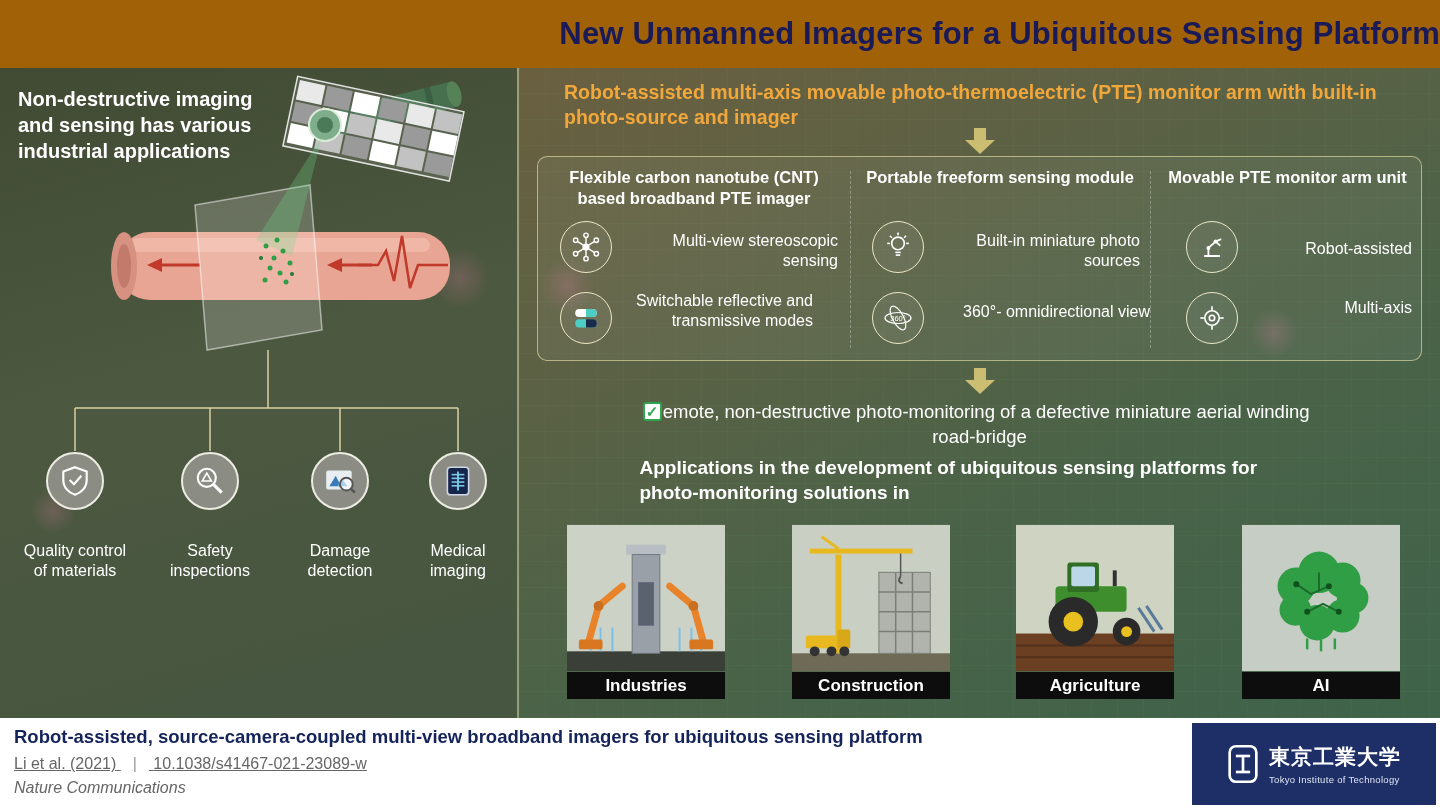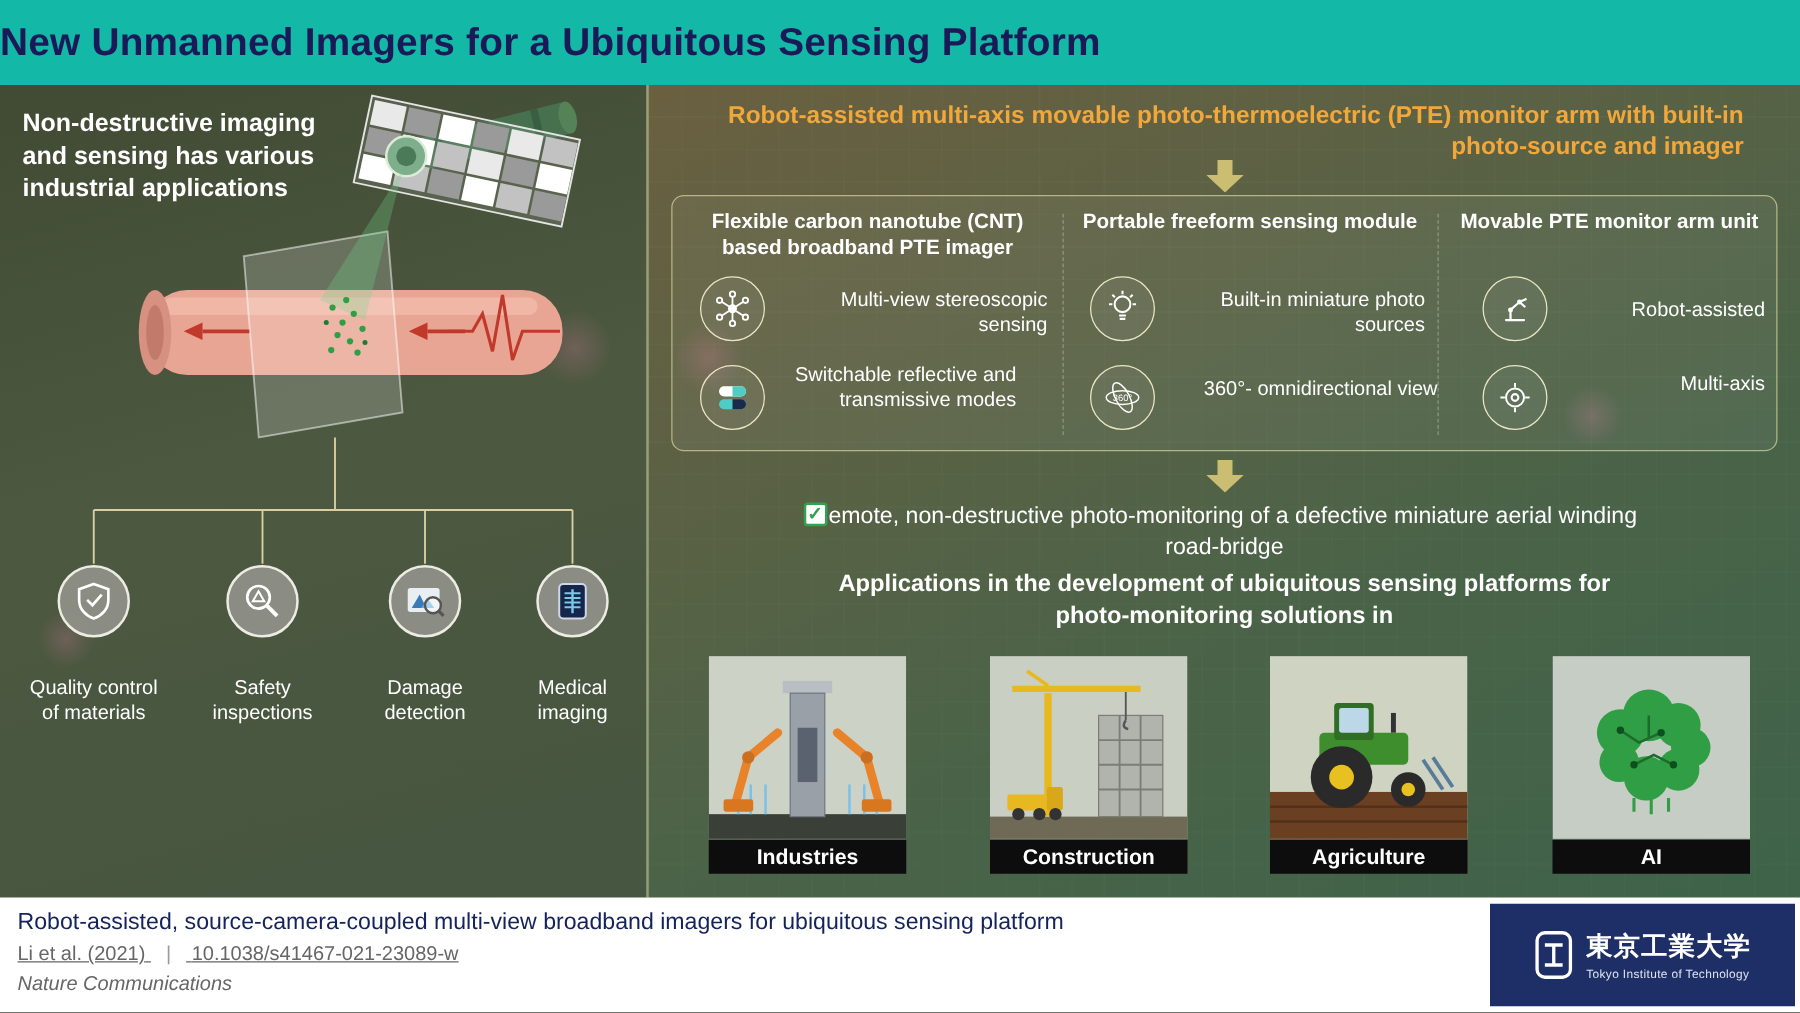--- a/index.html
+++ b/index.html
@@ -1,21 +1,21 @@
 <!DOCTYPE html>
 <html><head>
 <meta charset="utf-8">
 <style>
   * { margin:0; padding:0; box-sizing:border-box; }
   body { font-family:"Liberation Sans", sans-serif; background:#222; }
   #canvas { position:relative; width:1440px; height:810px; overflow:hidden; background:#4a5540; }
 
   
-  .header { position:absolute; left:0; top:0; width:1440px; height:68px; background:#14b8a6;
-            display:flex; align-items:center; justify-content:flex-start; }
+  .header { position:absolute; left:0; top:0; width:1440px; height:68px; background:#a16207;
+            display:flex; align-items:center; justify-content:flex-end; }
   .header h1 { font-size:31px; font-weight:bold; color:#191a57; letter-spacing:0.2px; }
 
   
   .left-panel { position:absolute; left:0; top:68px; width:517px; height:650px;
     background:linear-gradient(165deg,#414b34 0%,#4d5840 45%,#465640 100%);padding-left:27px; }
   .right-panel { position:absolute; left:517px; top:68px; width:923px; height:650px;
     border-left:2px solid rgba(216,208,160,0.55);
     background:
       repeating-linear-gradient(0deg, rgba(140,220,140,0.035) 0 1px, transparent 1px 26px),
       repeating-linear-gradient(90deg, rgba(140,220,140,0.035) 0 1px, transparent 1px 26px),
@@ -34,21 +34,21 @@
   .app-label { position:absolute; top:445px; color:#ffffff; font-size:16px;
     line-height:1.25; text-align:center;margin-top:28px; }
 
   .demand-box { position:absolute; left:10px; top:520px; width:497px; height:124px;
     border:2px solid #d3d3ae; border-radius:6px; background:rgba(255,255,255,0.07);
     display:flex; align-items:center; justify-content:center; padding:8px 24px; }
   .demand-box p { color:#ffffff; font-size:19px; font-weight:bold; text-align:center; line-height:1.35; }
 
   
   .headline { position:absolute; left:0; top:12px; width:100%; padding:0 45px;
-    color:#f2a73b; font-size:19.5px; font-weight:bold; text-align:right; line-height:1.3; }
+    color:#f2a73b; font-size:19.5px; font-weight:bold; text-align:left; line-height:1.3; }
   .down-arrow { position:absolute; width:30px; height:26px; }
 
   .feature-box { position:absolute; left:18px; top:88px; width:885px; height:205px;
     border:1.5px solid rgba(228,222,165,0.65); border-radius:10px;
     background:rgba(255,255,255,0.05); }
   .col-sep { position:absolute; top:14px; height:177px; width:0;
     border-left:1px dashed rgba(255,255,255,0.30); }
   .col-title { position:absolute; top:10px; color:#ffffff; font-size:16.5px;
     font-weight:bold; text-align:center; line-height:1.3; }
   .icircle { position:absolute; width:52px; height:52px; border-radius:50%;
@@ -56,30 +56,30 @@
     display:flex; align-items:center; justify-content:center; }
   .item-label { position:absolute; color:#ffffff; font-size:16px; line-height:1.25;text-align:right; }
 
   .check-row { position:absolute; top:332px; left:50%; transform:translateX(-50%);
     width:690px; text-align:center; color:#ffffff; font-size:18.5px; line-height:1.35; }
   .checkbox { position:absolute; left:8px; top:2px; width:19px; height:19px;
     background:#ffffff; border:2px solid #2da44e; border-radius:3px;
     color:#2da44e; font-size:15px; font-weight:bold; line-height:15px; text-align:center; }
 
   .apps-heading { position:absolute; top:388px; left:50%; transform:translateX(-50%);
-    width:680px; color:#ffffff; font-size:19px; font-weight:bold; text-align:center; line-height:1.3; }
+    width:680px; color:#ffffff; font-size:19px; font-weight:bold; text-align:left; line-height:1.3; }
 
   .app-card { position:absolute; top:456px; width:158px; }
   .app-card .img { width:158px; height:148px; display:block; }
   .app-card .bar { width:158px; height:27px; background:#0d0d0d; color:#ffffff;
     font-size:17px; font-weight:bold; display:flex; align-items:center; justify-content:center; }
 
   
   .footer { position:absolute; left:0; top:718px; width:1440px; height:92px; background:#ffffff; }
-  .f-title { position:absolute; left:14px; top:8px; font-size:18.5px; font-weight:normal; color:#14235a; }
+  .f-title { position:absolute; left:14px; top:8px; font-size:18.5px; font-weight:bold; color:#14235a; }
   .f-cite { position:absolute; left:14px; top:37px; font-size:16px; color:#666666;text-decoration:underline; }
   .f-cite .sep { margin:0 12px; color:#999999; }
   .f-journal { position:absolute; left:14px; top:61px; font-size:16px; color:#666666; font-style:italic; }
   .logo-box { position:absolute; left:1192px; top:5px; width:244px; height:82px;
     background:#1d2f66; display:flex; align-items:center; justify-content:center; gap:10px; }
   .logo-txt { display:flex; flex-direction:column; }
   .logo-jp { color:#ffffff; font-size:21px; font-weight:bold; letter-spacing:1px; }
   .logo-en { color:#dfe4f2; font-size:9.5px; margin-top:3px; letter-spacing:0.3px; }
 </style>
 </head>

